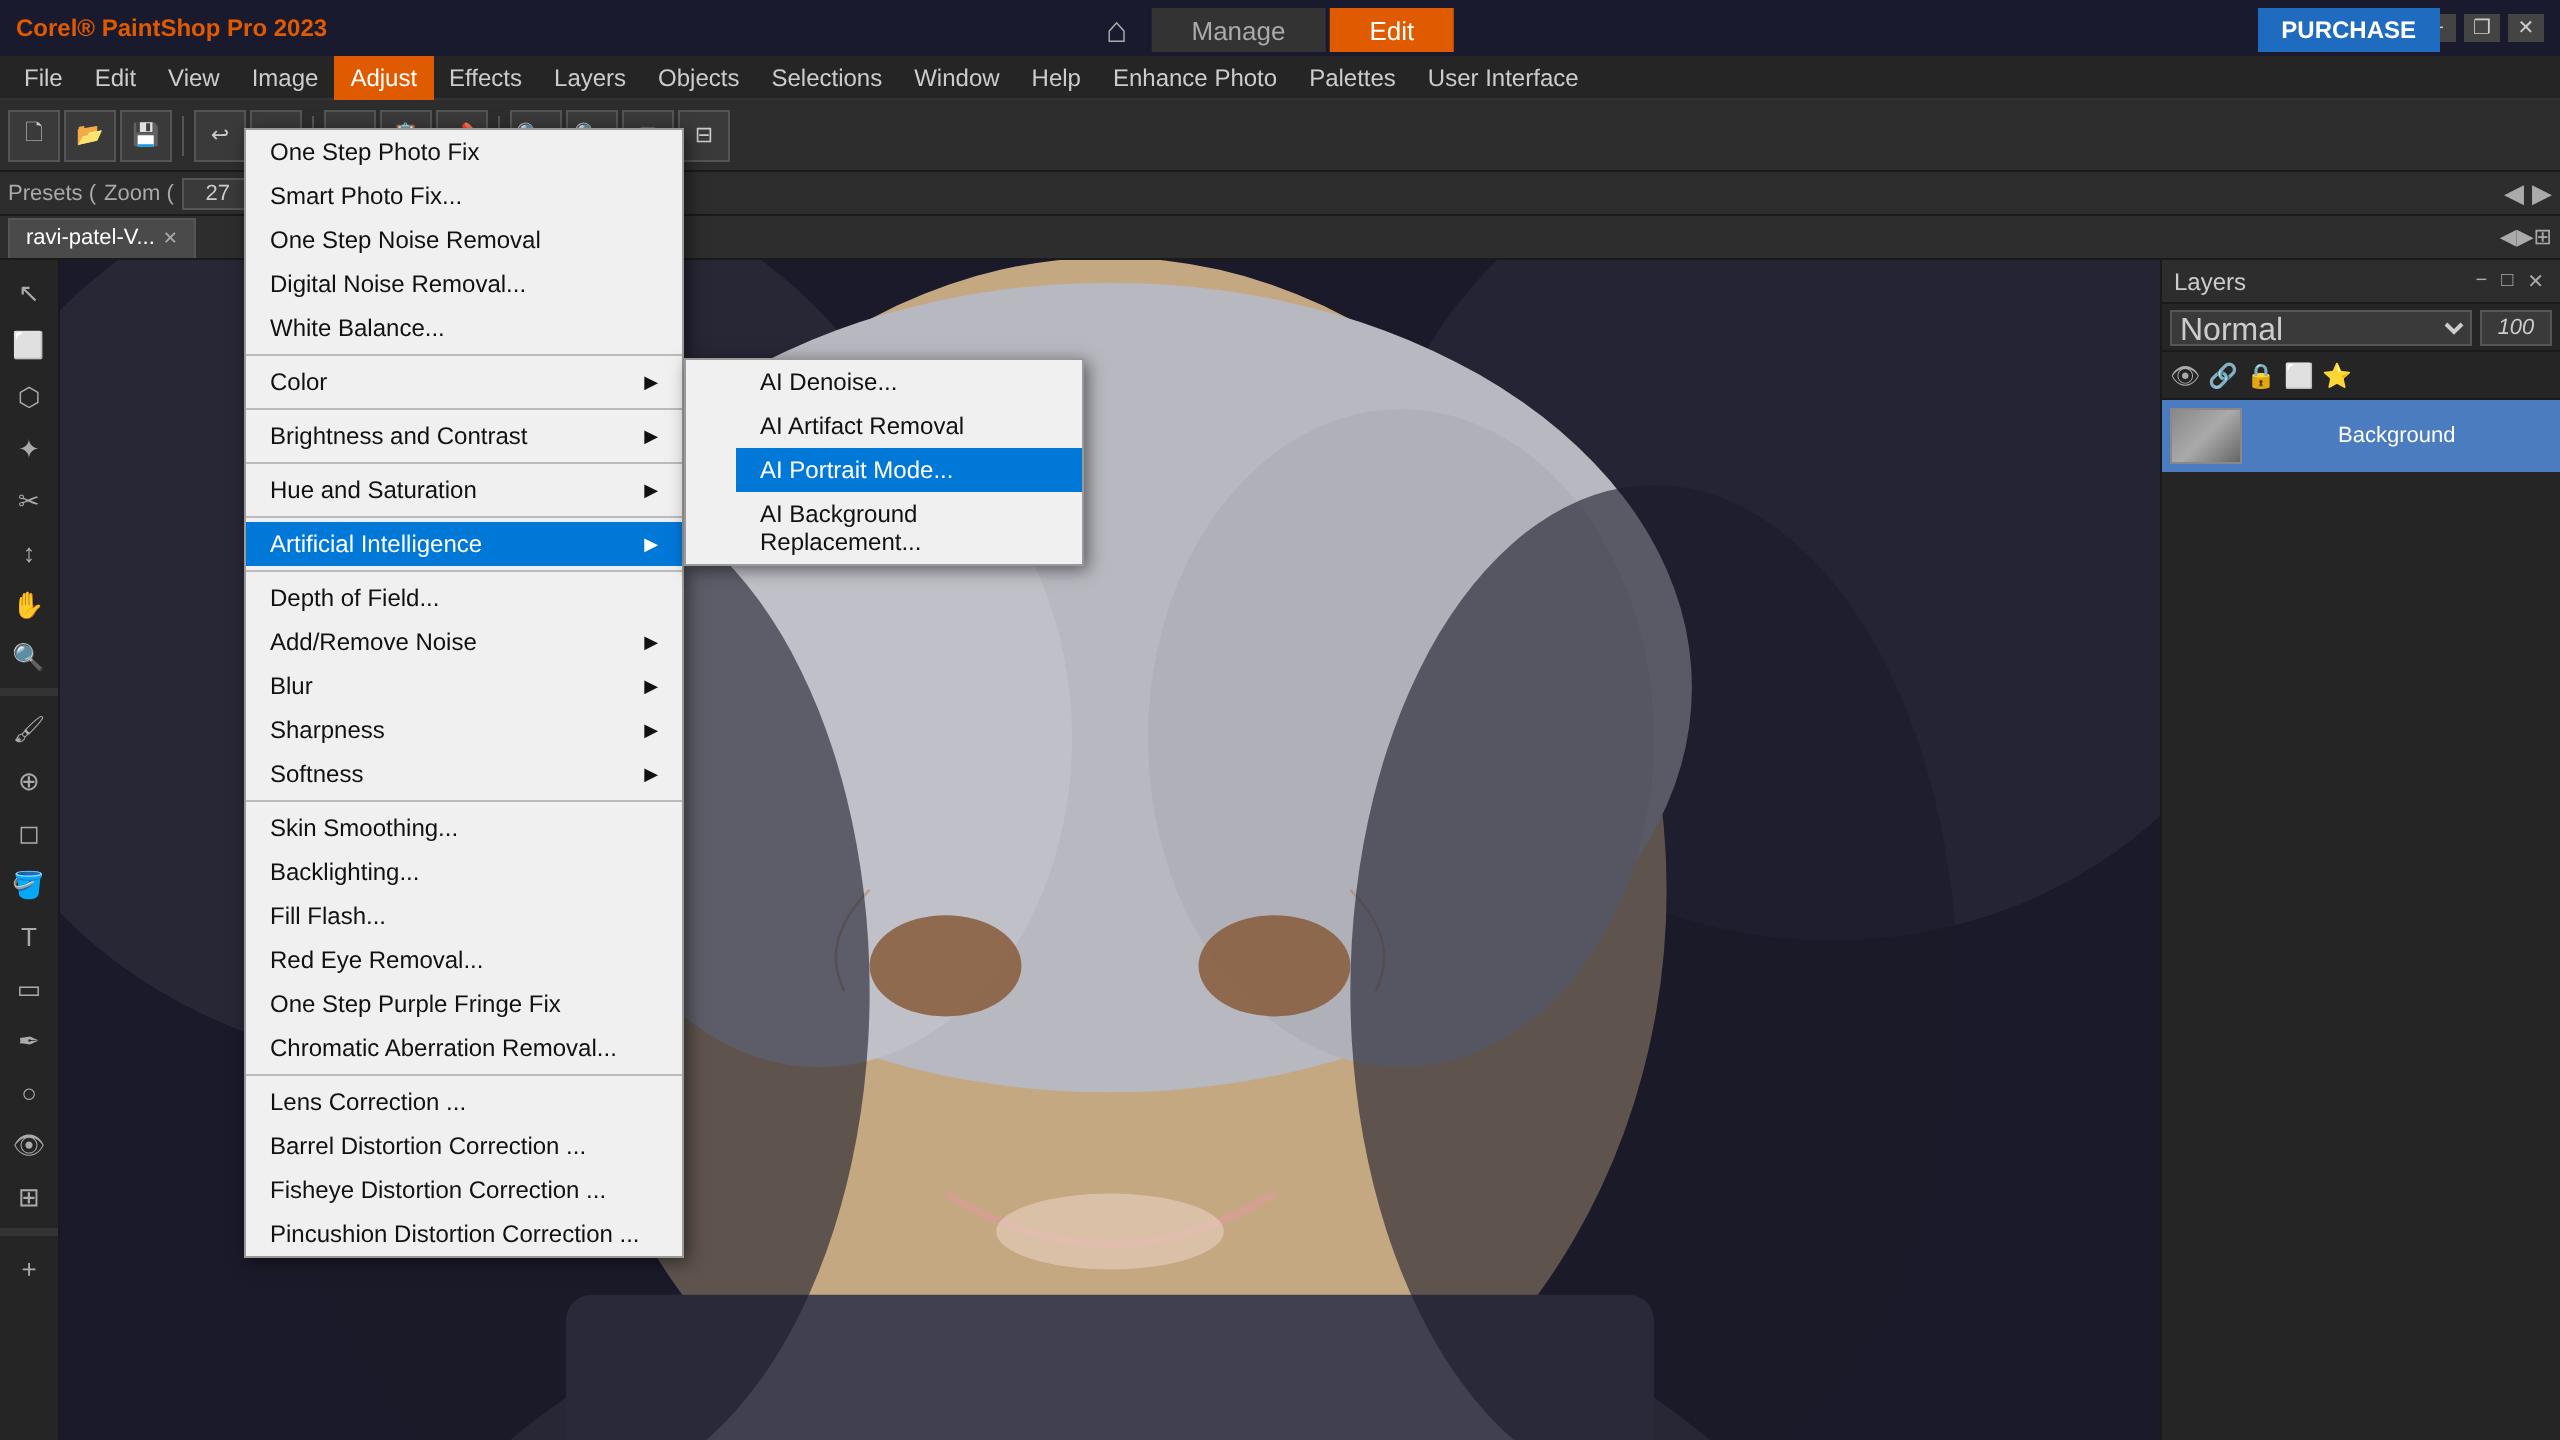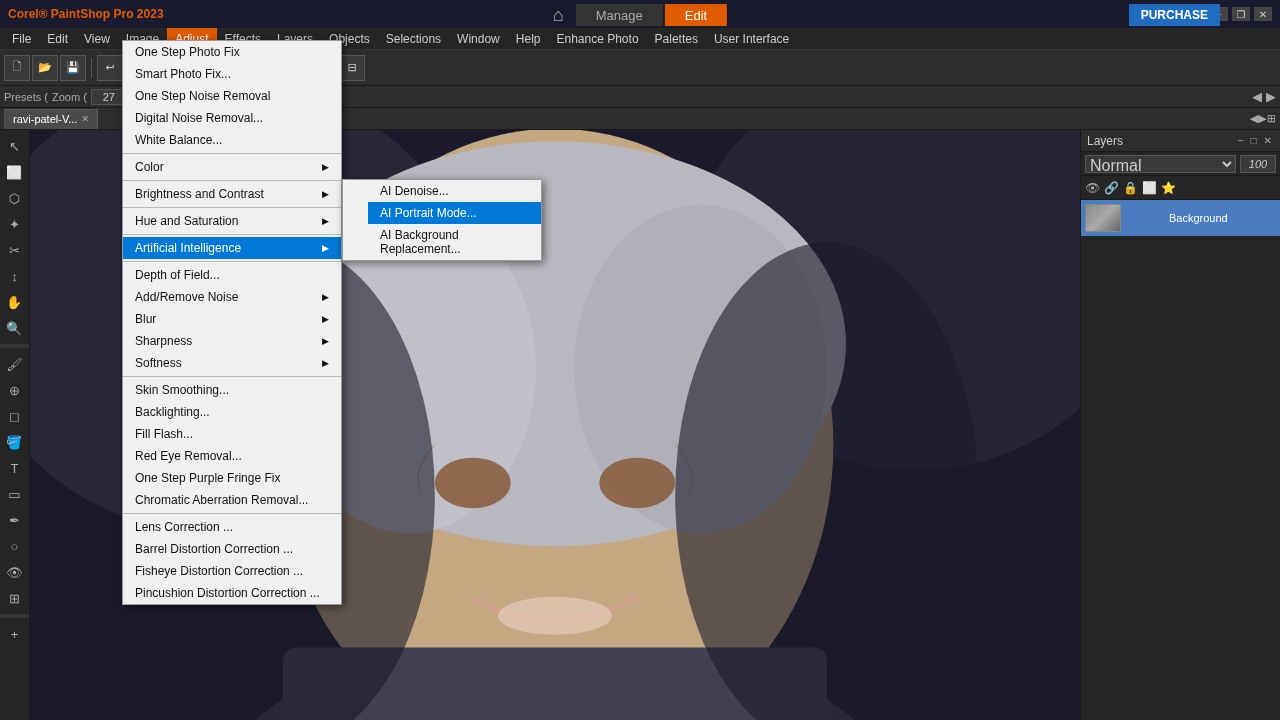--- a/index.html
+++ b/index.html
@@ -237,21 +237,21 @@
       cursor: pointer;
       display: flex;
       align-items: center;
       gap: 4px;
     }
     .canvas-tab.active { background: #4a4a4a; color: white; }
 
     
     #adjust-menu {
       position: absolute;
-      top: 40px; left: 122px;
+      top: 64px; left: 122px;
       width: 220px;
       background: #f0f0f0;
       border: 1px solid #999;
       box-shadow: 2px 2px 8px rgba(0,0,0,0.5);
       z-index: 1000;
       color: #000;
       font-size: 12px;
     }
     .menu-entry {
       padding: 4px 12px;
@@ -502,15 +502,16 @@
   <div class="menu-entry">Chromatic Aberration Removal...</div>
   <div class="menu-sep"></div>
   <div class="menu-entry">Lens Correction ...</div>
   <div class="menu-entry">Barrel Distortion Correction ...</div>
   <div class="menu-entry">Fisheye Distortion Correction ...</div>
   <div class="menu-entry">Pincushion Distortion Correction ...</div>
 </div>
 
 <div id="ai-submenu">
   <div class="sub-menu-entry">AI Denoise...</div>
+  <div class="sub-menu-entry">AI Artifact Removal</div>
   <div class="sub-menu-entry highlighted" style="background:#0078d7;color:white;">AI Portrait Mode...</div>
   <div class="sub-menu-entry">AI Background Replacement...</div>
 </div>
 
 </body></html>

